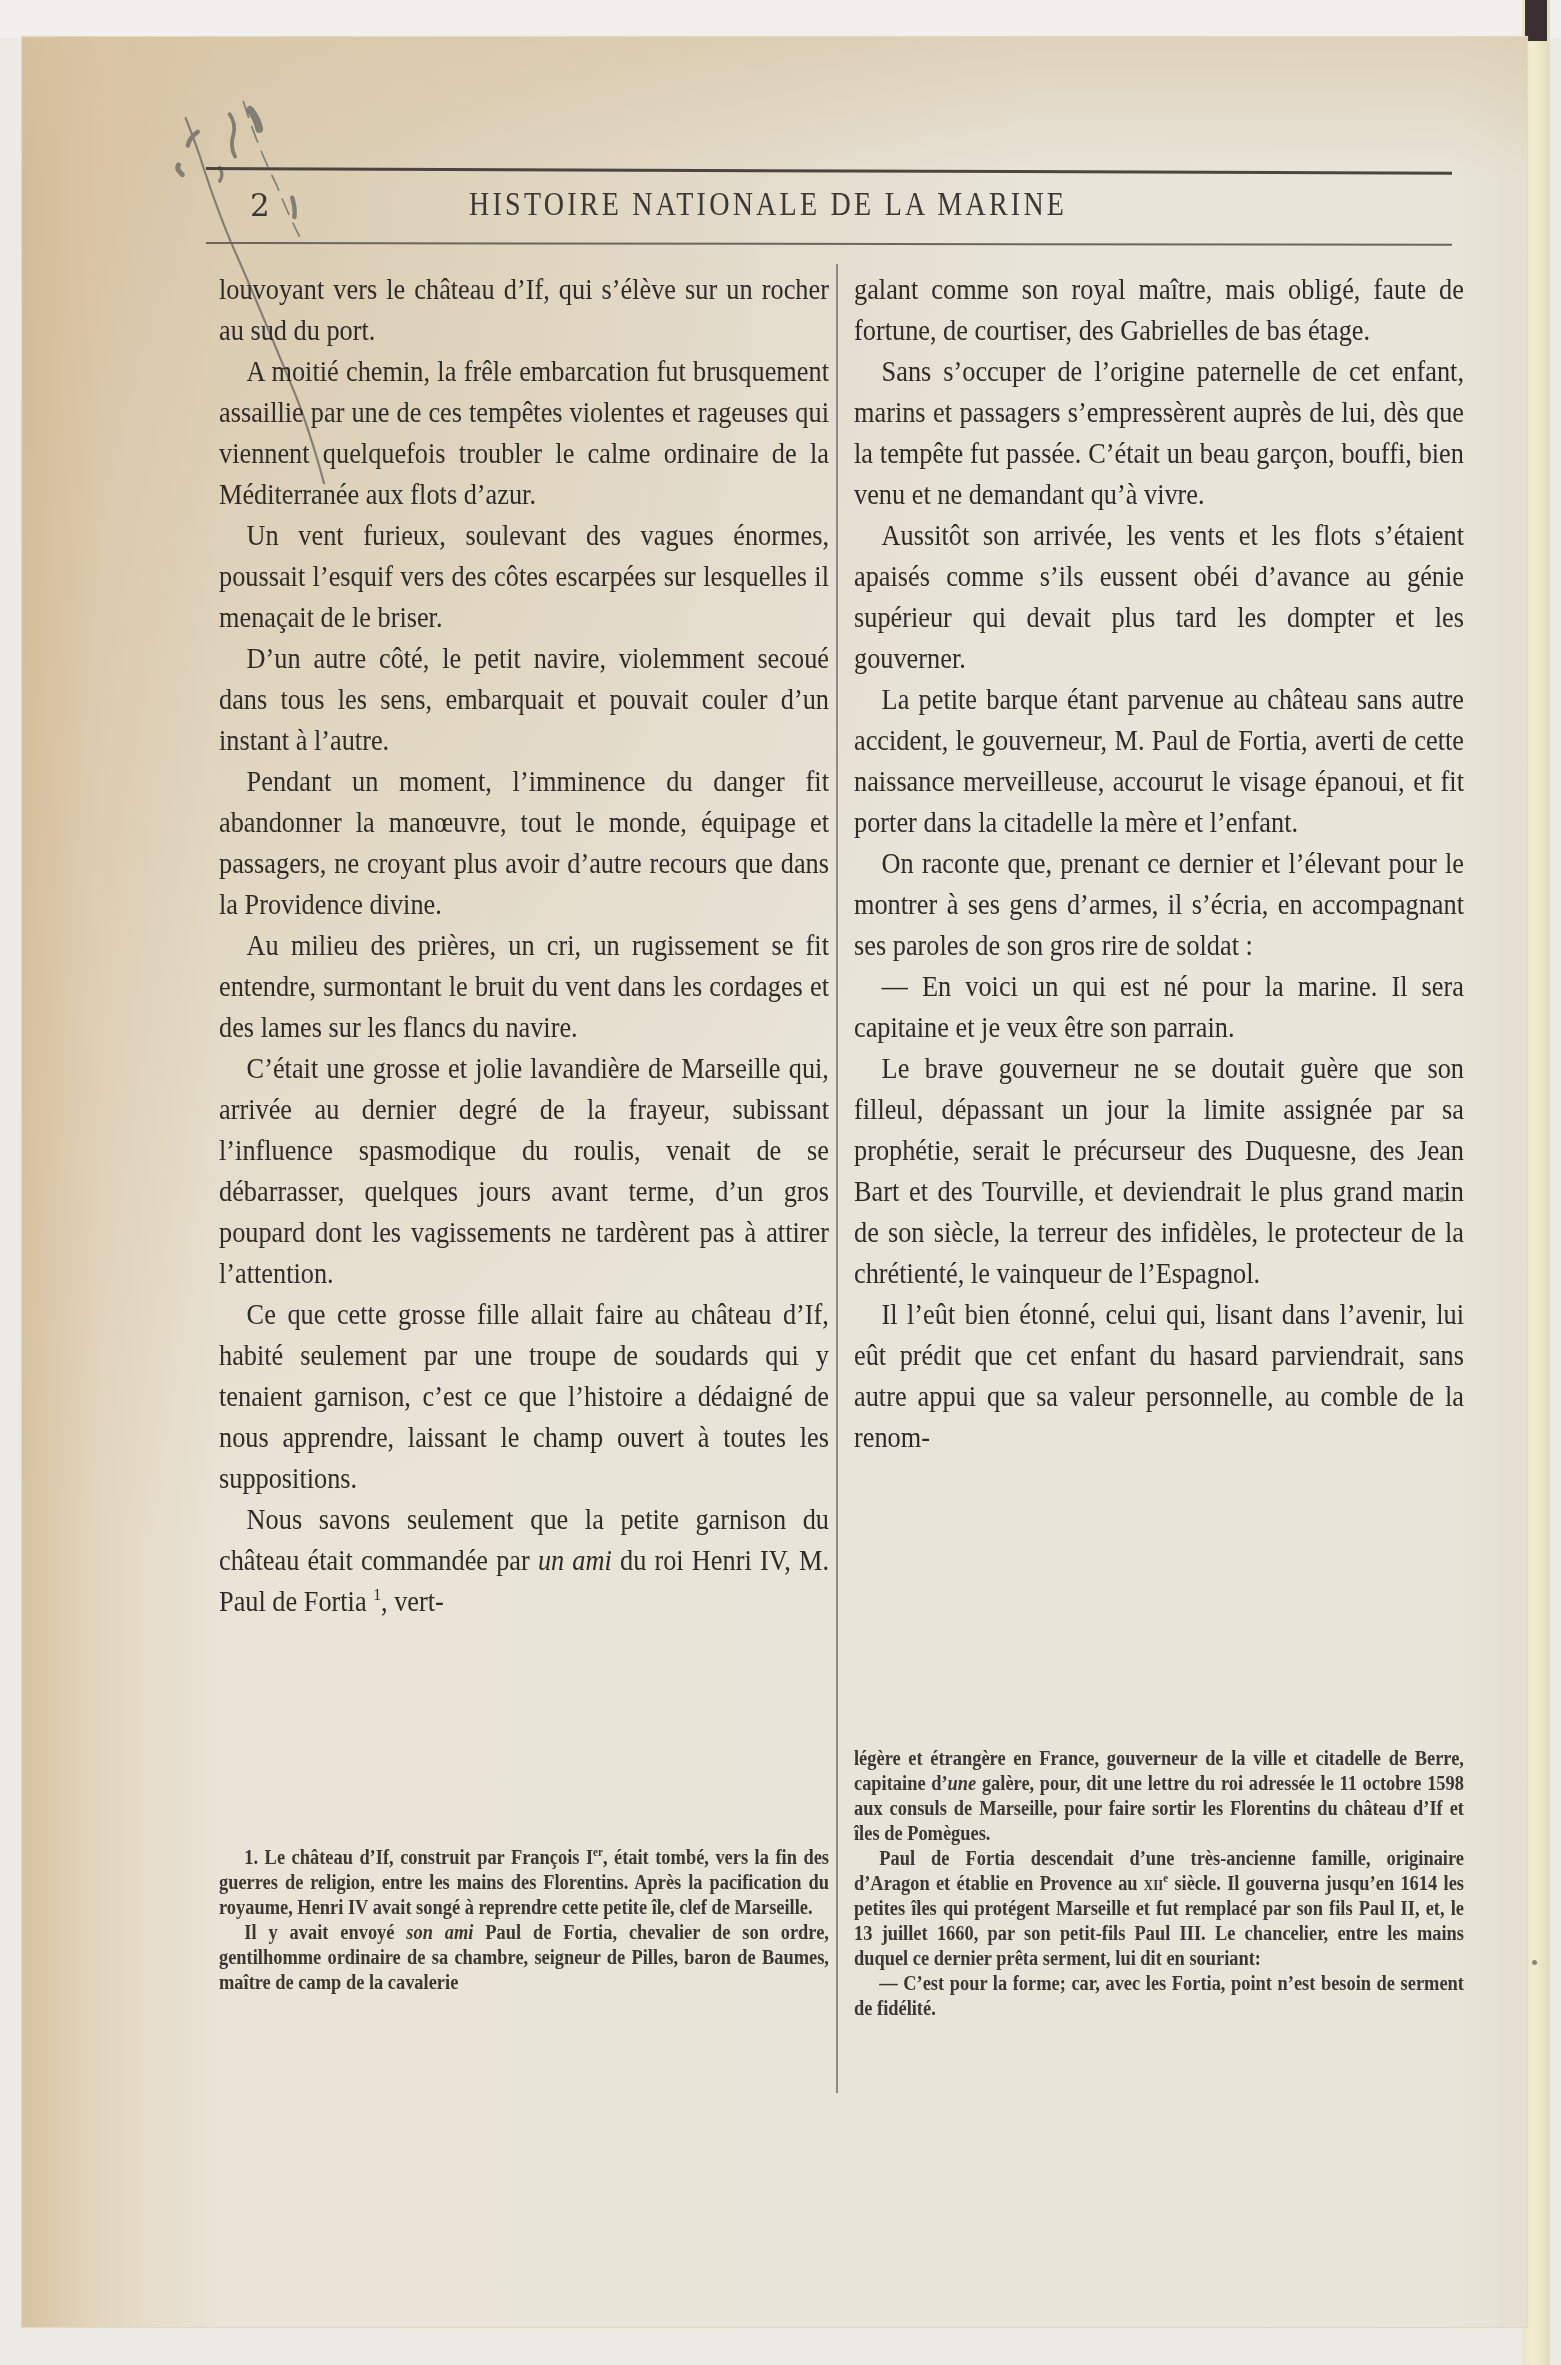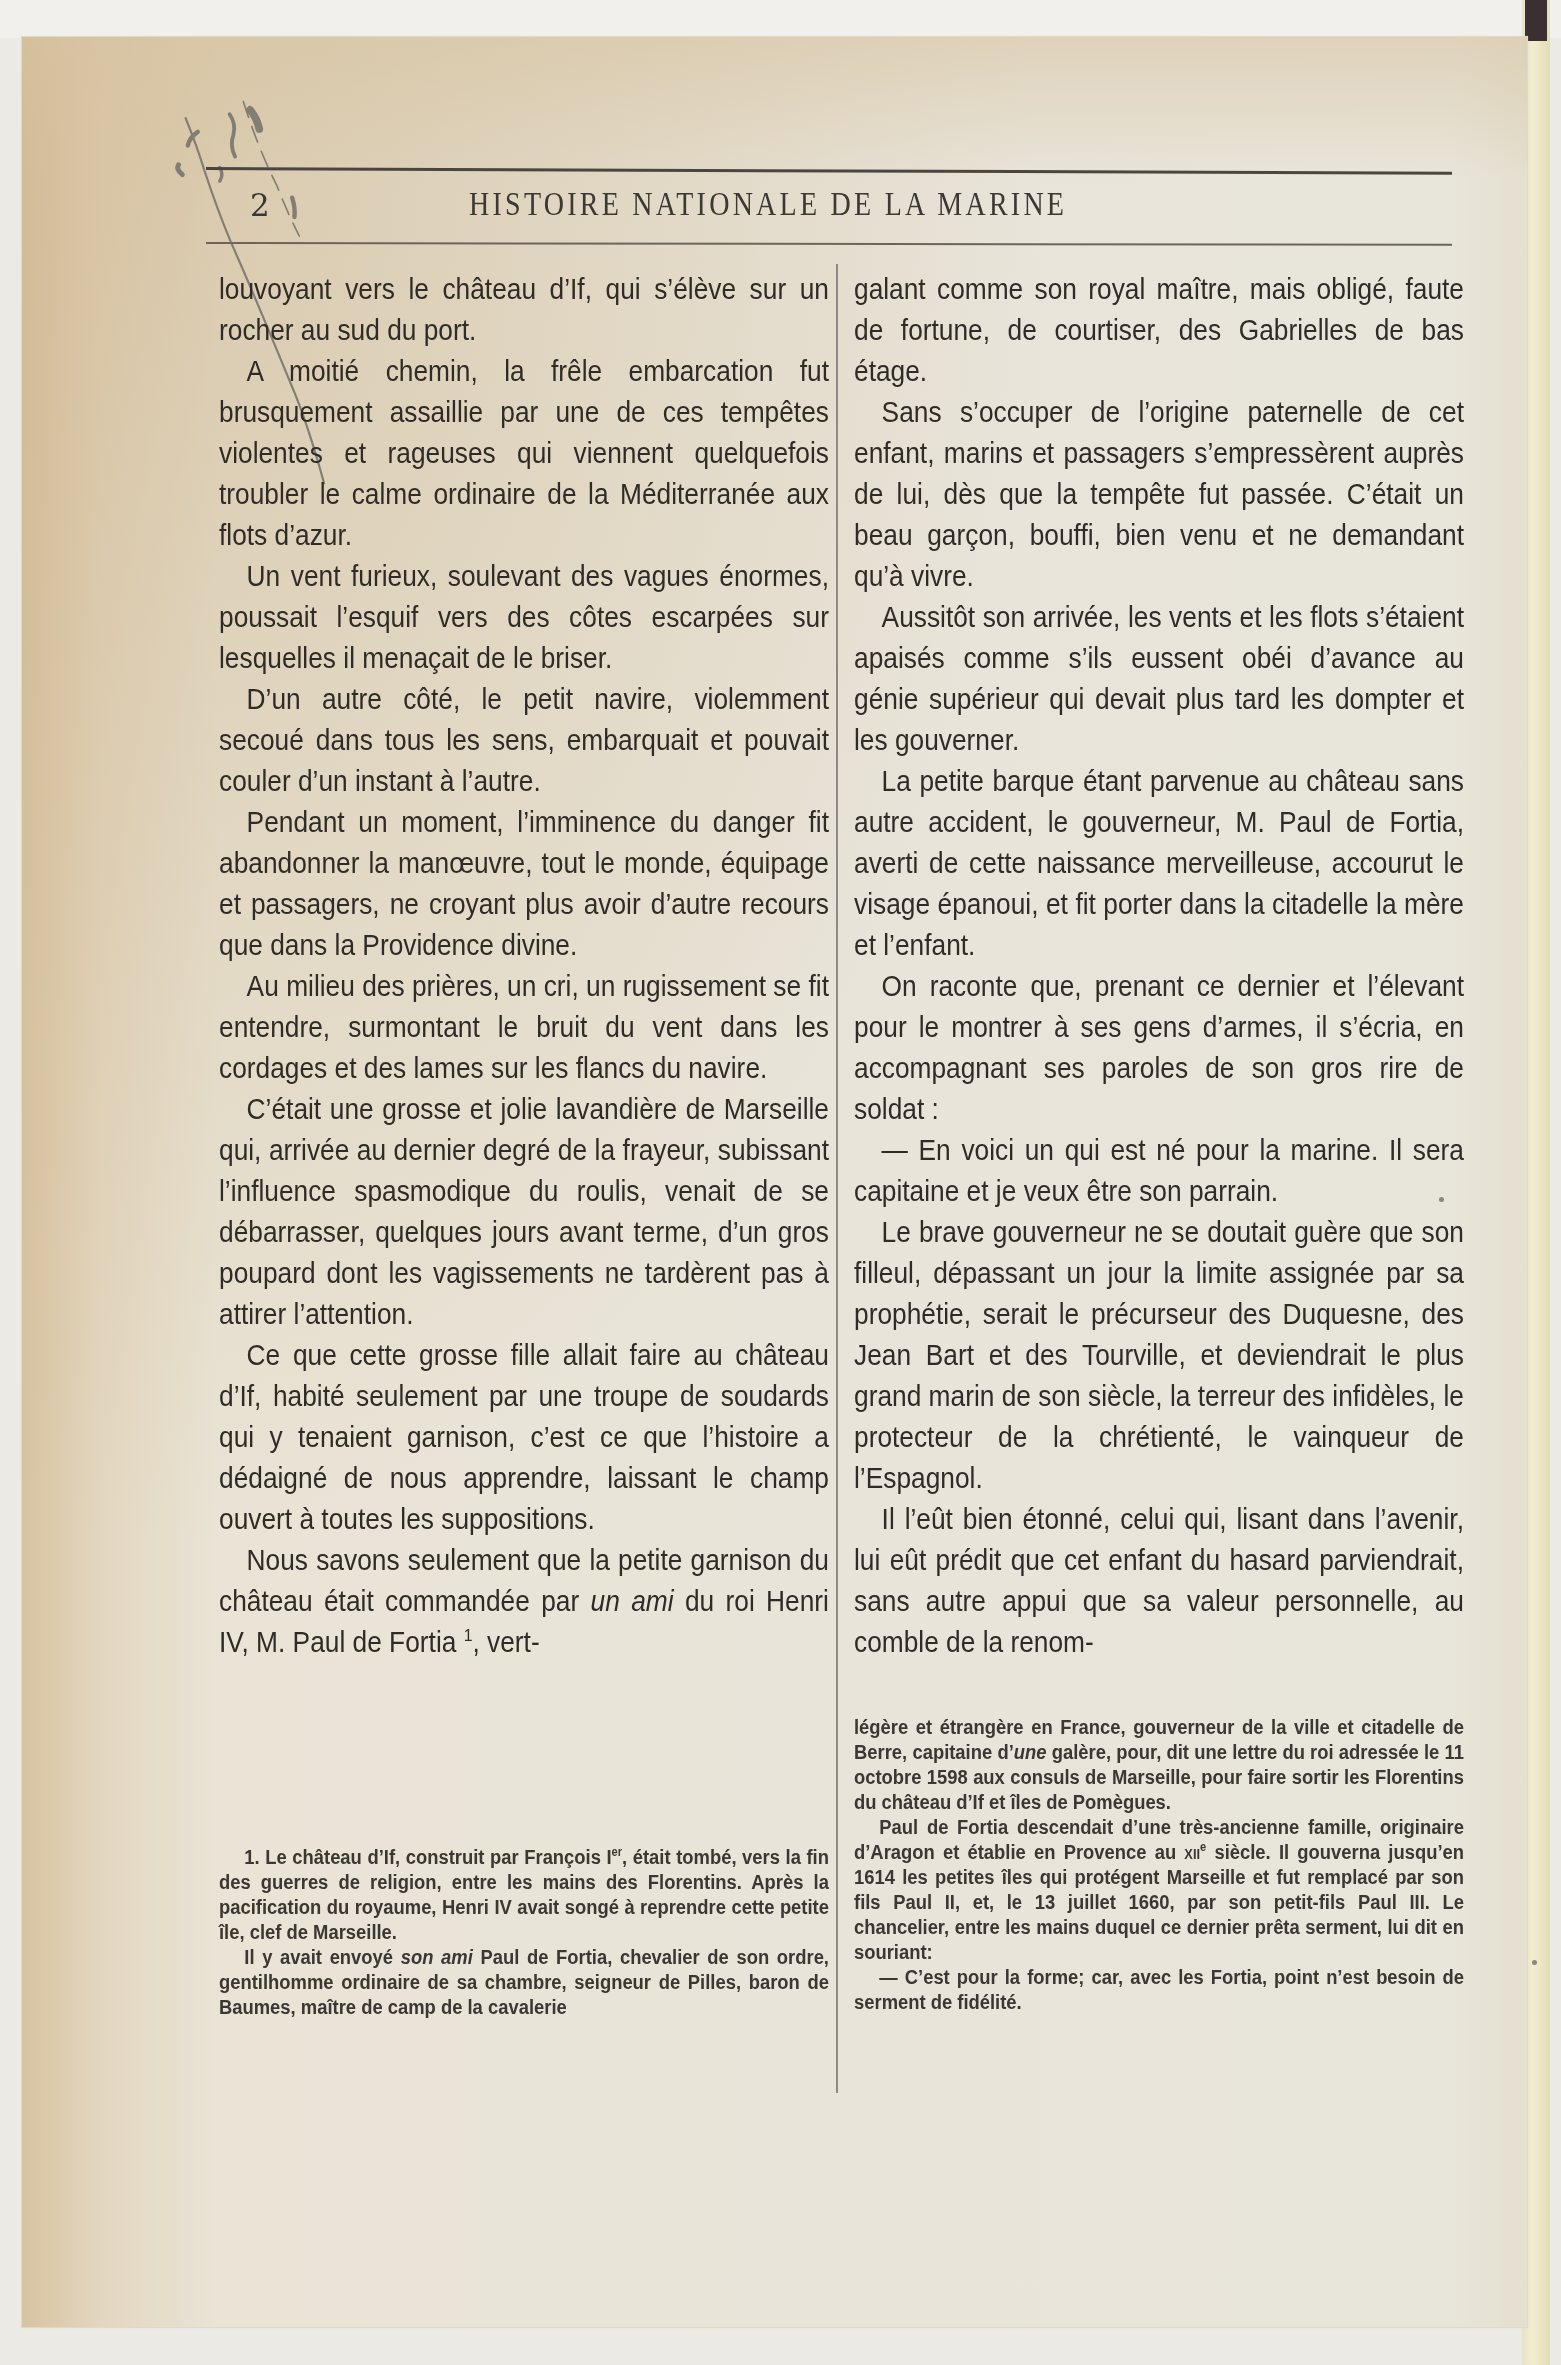--- a/index.html
+++ b/index.html
@@ -37,39 +37,39 @@
     position:absolute; left:469px; top:186px; font-size:33px; letter-spacing:3.8px; color:#3c3833;
     font-family:"Liberation Serif", "DejaVu Serif", serif; transform:scaleX(0.85); transform-origin:left;
   }
 
   
   .pencil { position:absolute; left:0; top:0; pointer-events:none; }
 
   
   .col {
     position:absolute; top:269px; width:610px;
-    font-family:Liberation Sans, sans-serif; color:#2f2c28;
+    font-family:Liberation Serif, serif; color:#2f2c28;
   }
   .col-left { left:219px; }
   .col-right { left:854px; }
   .col .body p {
     margin:0; font-size:28.6px; line-height:41px; text-align:justify;
     text-align-last:left; text-indent:30px; transform:scaleX(0.92); transform-origin:left; width:663px;
   }
   .col .body p.noindent { text-indent:0; }
   .col-left .body { height:1576px; }
   .col-right .body { height:1422px; }
   .notes p {
     margin:0; font-size:20px; line-height:25px; text-align:justify; text-align-last:left;
     text-indent:27.5px; color:#3b3732; transform:scaleX(0.92); transform-origin:left; width:663px;
     font-weight:bold;
   }
   .notes p.noindent { text-indent:0; }
   .col-left .notes { }
-  .col-right .notes { margin-top:24px; }
+  .col-right .notes { margin-top:55px; }
   .column-divider { position:absolute; left:836px; top:264px; width:1.6px; height:1829px; background:#8d8a85; }
   em { font-style:italic; }
   sup { font-size:60%; line-height:0; }
 
   .dots { position:absolute; width:5px; height:5px; border-radius:50%; background:#8c877d; }
 </style>
 </head>
 <body>
 
 <div class="scan-top"></div>

